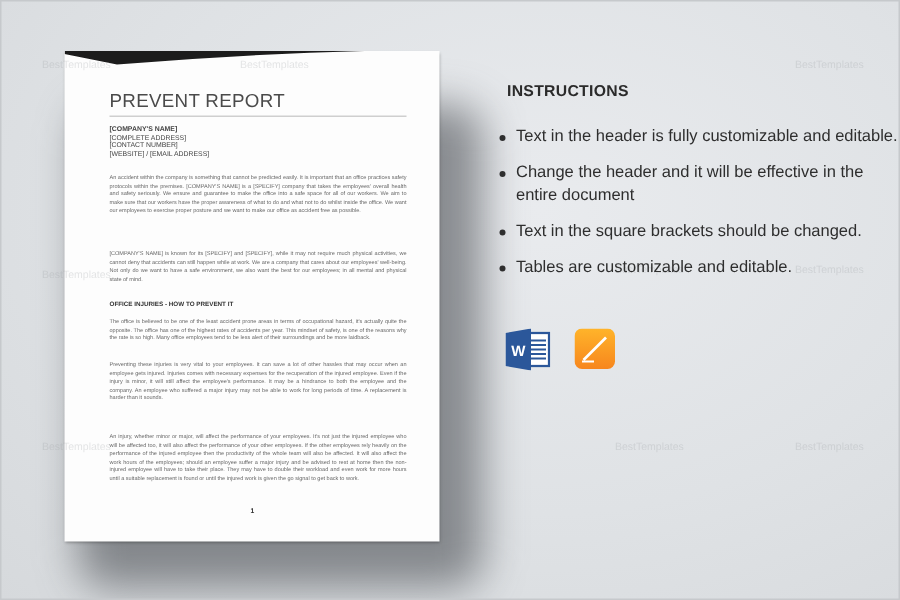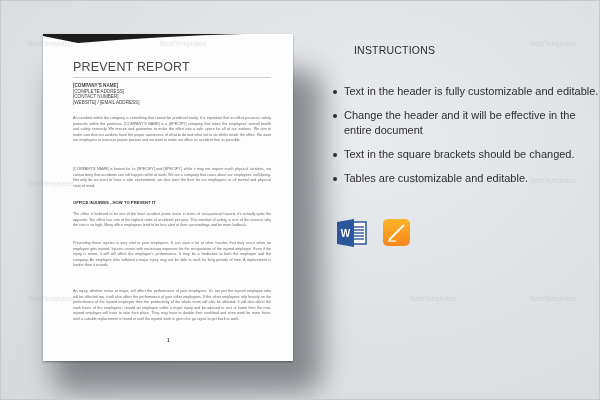--- a/index.html
+++ b/index.html
@@ -12,21 +12,21 @@
     box-shadow:0 1px 2px rgba(0,0,0,0.35);overflow:hidden;}
   .header-swoosh{position:absolute;left:0;top:0;width:250px;height:12px;}
   .title{position:absolute;left:30px;top:26px;font-size:12.5px;color:#4a4a4a;letter-spacing:0.2px;}
   .title-rule{position:absolute;left:30px;top:43px;width:198px;height:1px;background:#cfcfcf;}
   .company{position:absolute;left:30px;top:49px;font-size:4.6px;color:#444;line-height:5.6px;}
   .company .name{font-weight:bold;}
   .body{position:absolute;left:30px;width:198px;font-size:3.7px;color:#6a6a6a;line-height:5.6px;text-align:justify;}
   .h2{position:absolute;left:30px;font-size:4.2px;font-weight:bold;color:#333;}
   .pnum{position:absolute;left:124px;top:304px;font-size:4.5px;color:#333;font-weight:bold;}
   .wm{position:absolute;font-size:7px;color:rgba(150,155,160,0.25);pointer-events:none;}
-  .instr{position:absolute;left:338px;top:44px;font-size:10.5px;font-weight:normal;color:#2b2b2b;letter-spacing:0.2px;margin-left:16px;}
+  .instr{position:absolute;left:338px;top:55px;font-size:10.5px;font-weight:bold;color:#2b2b2b;letter-spacing:0.2px;}
   .bullets{position:absolute;left:332px;top:84px;margin:0;padding:0;list-style:none;}
   .bullets li{position:relative;padding-left:12px;font-size:11px;color:#2e2e2e;line-height:15px;width:260px;}
   .bullets li::before{content:"";position:absolute;left:1px;top:6px;width:4px;height:4px;border-radius:50%;background:#2e2e2e;}
   .icons{position:absolute;left:337px;top:219px;display:flex;gap:16px;}
   .ic{width:30px;height:28px;position:relative;}
 </style>
 </head>
 <body>
 
 <div class="shadow"></div>

